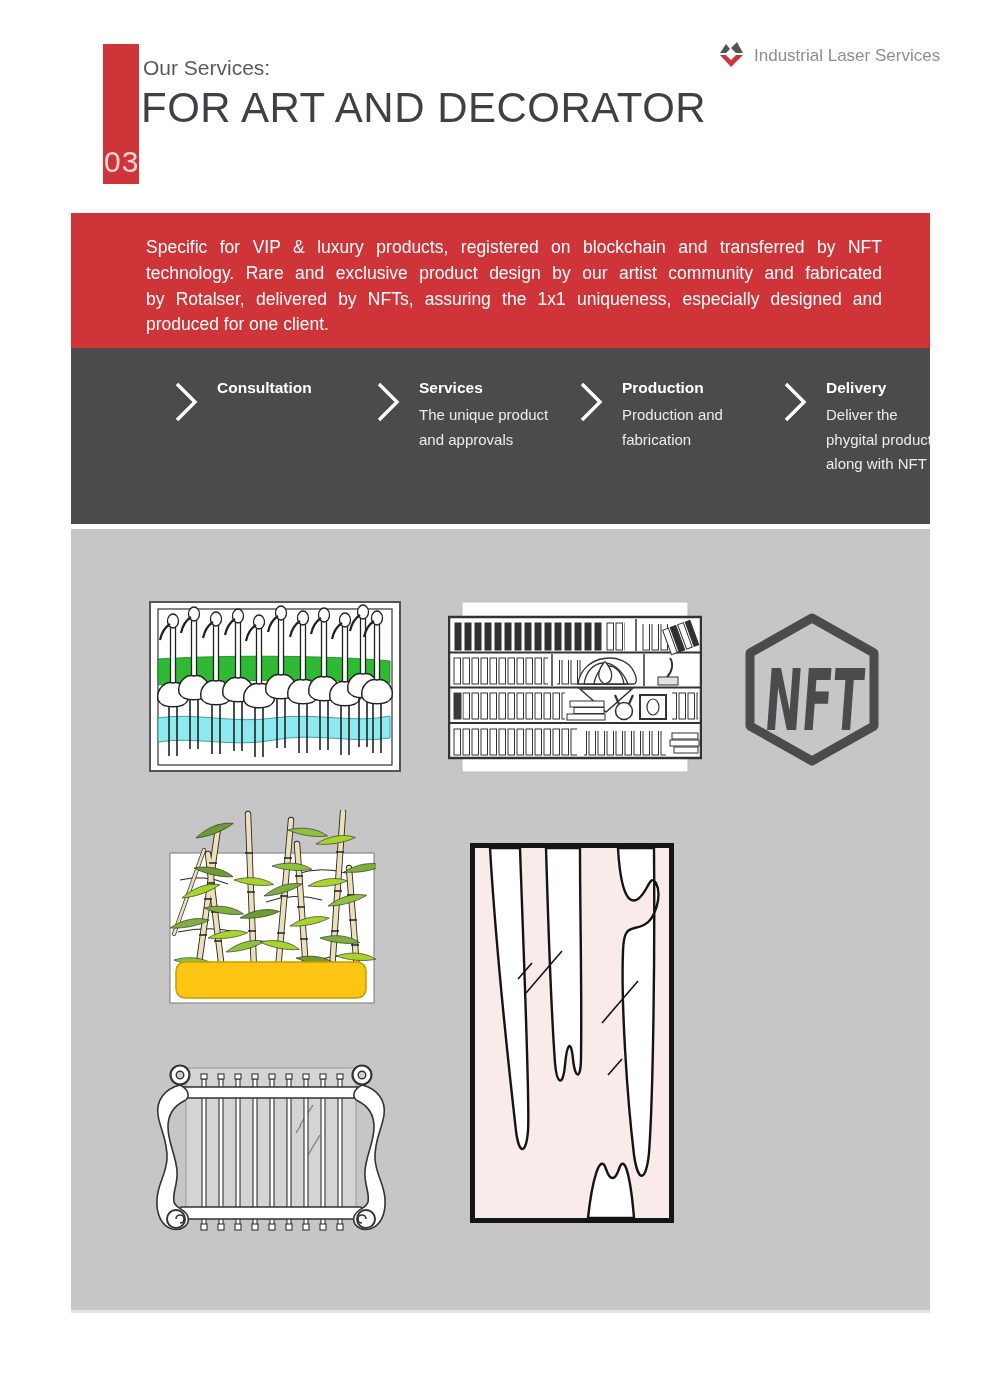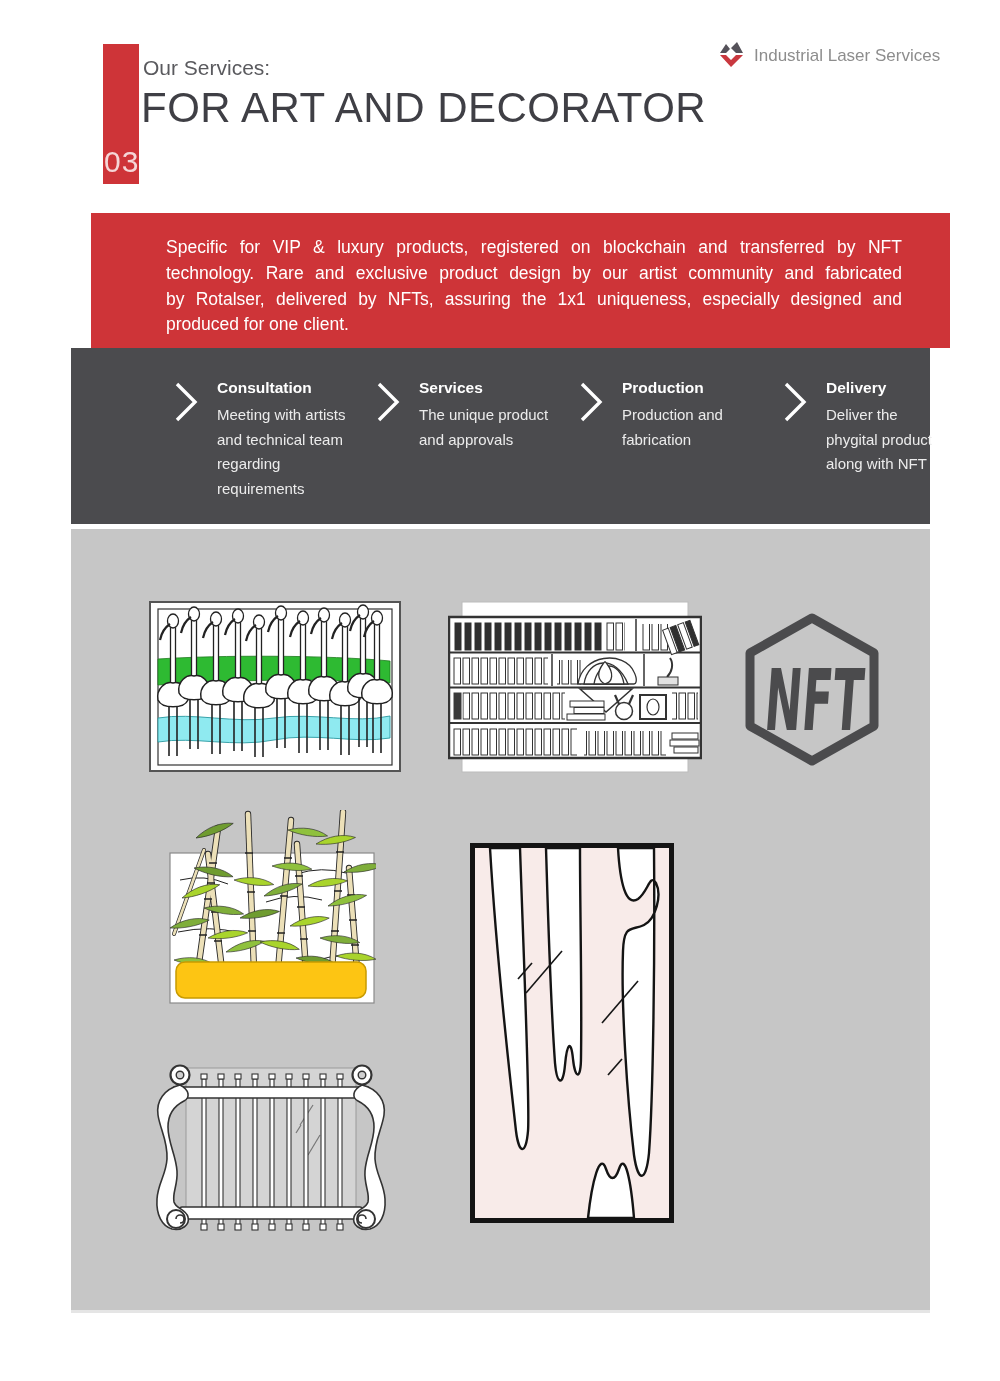--- a/index.html
+++ b/index.html
@@ -8,21 +8,21 @@
   
   .pagenum-block{position:absolute;left:71px;top:44px;width:36px;height:140px;background:#ce3438;margin-left:32px;}
   .pagenum{position:absolute;left:1px;bottom:5px;font-size:30px;color:rgba(255,255,255,.8);letter-spacing:1px;}
   .kicker{position:absolute;left:143px;top:56px;font-size:21px;color:#5a5a5e;}
   .title{position:absolute;left:141px;top:82px;font-size:42px;line-height:52px;color:#3f3f45;
          font-weight:300;letter-spacing:.5px;white-space:nowrap;}
   .brand{position:absolute;left:717px;top:40px;display:flex;align-items:center;gap:9px;}
   .brand-name{font-size:17px;color:#8d8d8d;}
   
   .red-banner{position:absolute;left:71px;top:213px;width:859px;height:135px;background:#ce3438;
-              box-sizing:border-box;padding:22px 48px 0 75px;margin-left:20px;}
+              box-sizing:border-box;padding:22px 48px 0 75px;}
   .jline{color:#fff;font-size:17.5px;line-height:25.8px;text-align:justify;text-align-last:justify;}
   .jline.last{text-align-last:left;}
   
   .steps{position:absolute;left:71px;top:348px;width:859px;height:176px;background:#4b4b4e;}
   .step{position:absolute;top:28px;}
   .step .chev{position:absolute;left:-44px;top:3px;}
   .step-title{font-size:15.5px;font-weight:bold;color:#ffffff;margin:0 0 3px 0;line-height:24px;}
   .step-desc{font-size:15px;color:#ececec;line-height:24.5px;margin:0;}
   .step1{left:146px;width:152px;} .step2{left:348px;width:152px;}
   .step3{left:551px;width:122px;} .step4{left:755px;width:124px;}
@@ -68,21 +68,20 @@
   </section>
 
   <section class="steps">
     <div class="step step1">
       <span class="chev">
         <svg width="27" height="46" viewBox="0 0 27 46">
             <path d="M4,5 L22,23 L4,41" stroke="#fff" stroke-width="3.4" fill="none"></path>
           </svg>
       </span>
       <p class="step-title">Consultation</p>
-      <p class="step-desc">Meeting with artists and technical team regarding requirements</p>
     </div>
     <div class="step step2">
       <span class="chev">
         <svg width="27" height="46" viewBox="0 0 27 46">
             <path d="M4,5 L22,23 L4,41" stroke="#fff" stroke-width="3.4" fill="none"></path>
           </svg>
       </span>
       <p class="step-title">Services</p>
       <p class="step-desc">The unique product and approvals</p>
     </div>

